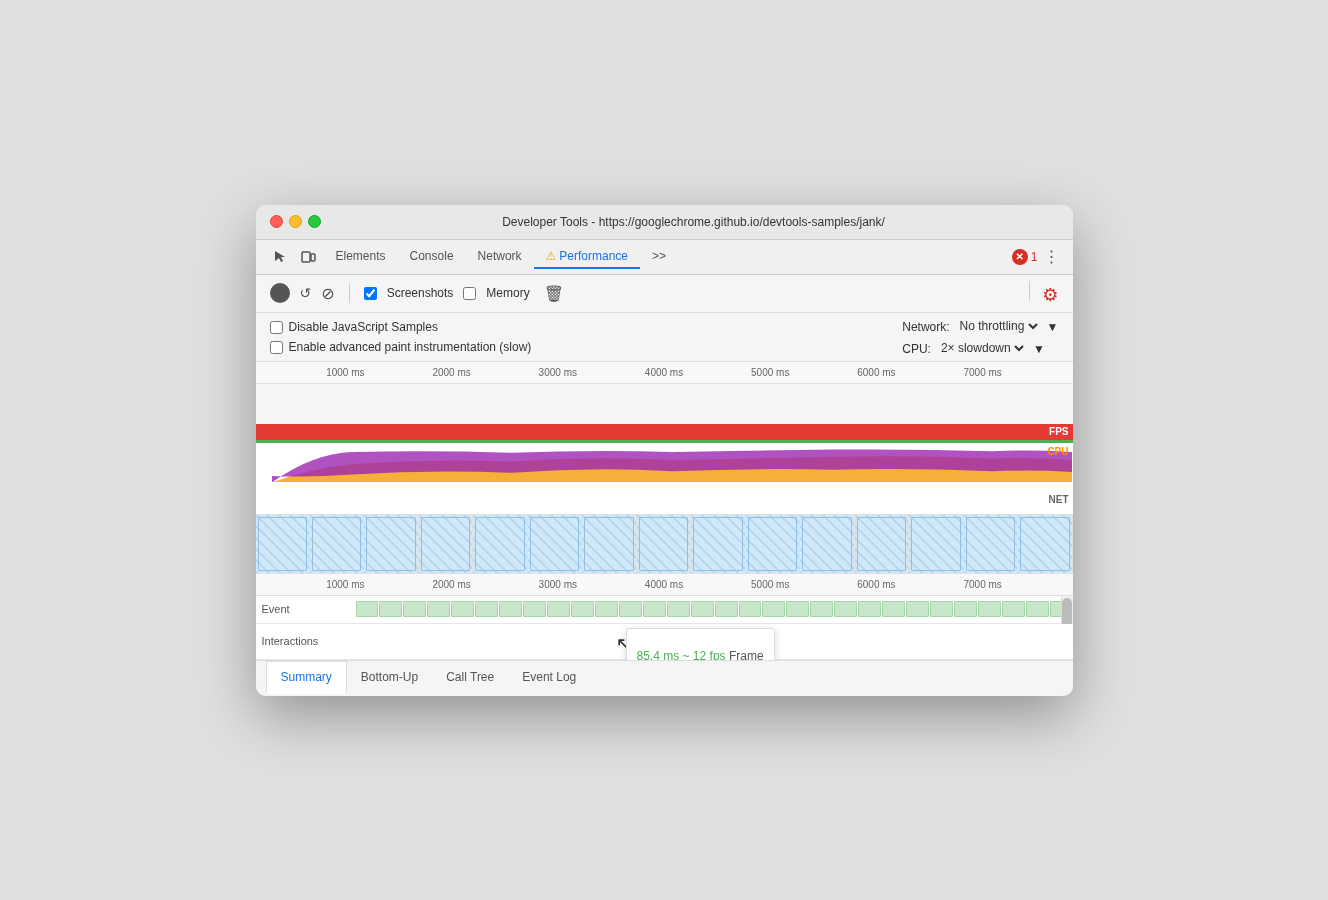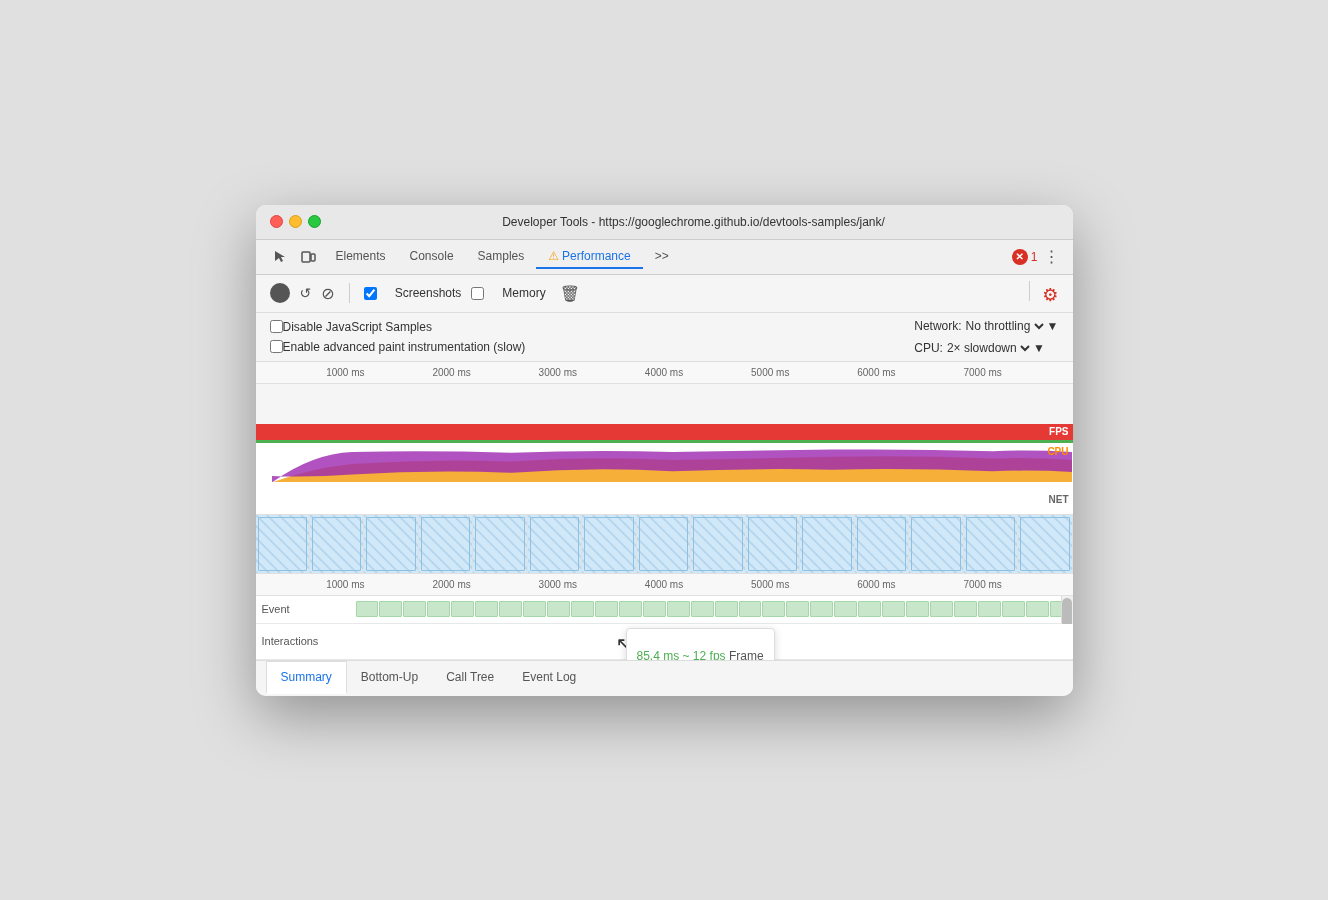--- a/index.html
+++ b/index.html
@@ -136,21 +136,21 @@
       align-items: center;
       justify-content: center;
     }
     .ctrl-btn.circle { background: #555; }
     .refresh-icon { font-size: 14px; color: #555; cursor: pointer; }
     .prohibit-icon { font-size: 16px; color: #555; cursor: pointer; }
     .ctrl-sep { width: 1px; height: 20px; background: #ccc; margin: 0 4px; }
     .checkbox-label {
       display: flex;
       align-items: flex-end;
-      gap: 18px;
+      gap: 10px;
       font-size: 12px;
       color: #333;
       cursor: pointer;
     }
     .checkbox-label input[type="checkbox"] {
       width: 13px;
       height: 13px;
     }
     .trash-icon { font-size: 16px; color: #555; cursor: pointer; margin-left: 4px; }
     .ctrl-right { margin-left: auto; }
@@ -160,21 +160,21 @@
       background: #f5f5f5;
       border-bottom: 1px solid #ddd;
       padding: 5px 14px;
       display: flex;
       align-items: center;
       gap: 20px;
       font-size: 12px;
       color: #333;
     }
     .option-left { display: flex; flex-direction: column; gap: 6px; }
-    .option-row { display: flex; align-items: center; }
+    .option-row { display: flex; align-items: flex-end; gap: 6px; }
     .option-right { margin-left: auto; display: flex; flex-direction: column; gap: 6px; }
     .select-inline {
       font-size: 12px;
       background: transparent;
       border: none;
       cursor: pointer;
       color: #333;
     }
     
     .time-ruler {
@@ -425,21 +425,21 @@
     </div>
     <div class="toolbar-icon">
       <svg width="16" height="16" viewBox="0 0 16 16">
           <rect x="2" y="3" width="8" height="10" rx="1" fill="none" stroke="#555" stroke-width="1.5"></rect>
           <rect x="11" y="5" width="4" height="7" rx="1" fill="none" stroke="#555" stroke-width="1.5"></rect>
         </svg>
     </div>
     <div class="tab-strip">
       <div class="tab">Elements</div>
       <div class="tab">Console</div>
-      <div class="tab">Samples</div>
+      <div class="tab">Network</div>
       <div class="tab active">
         <span style="color:#f59e0b; margin-right:3px;">⚠</span><span>Performance</span>
       </div>
       <div class="tab">&gt;&gt;</div>
     </div>
     <div class="toolbar-right">
       <div class="error-badge">
         <div class="x-icon">✕</div>
         <span>1</span>
       </div>

